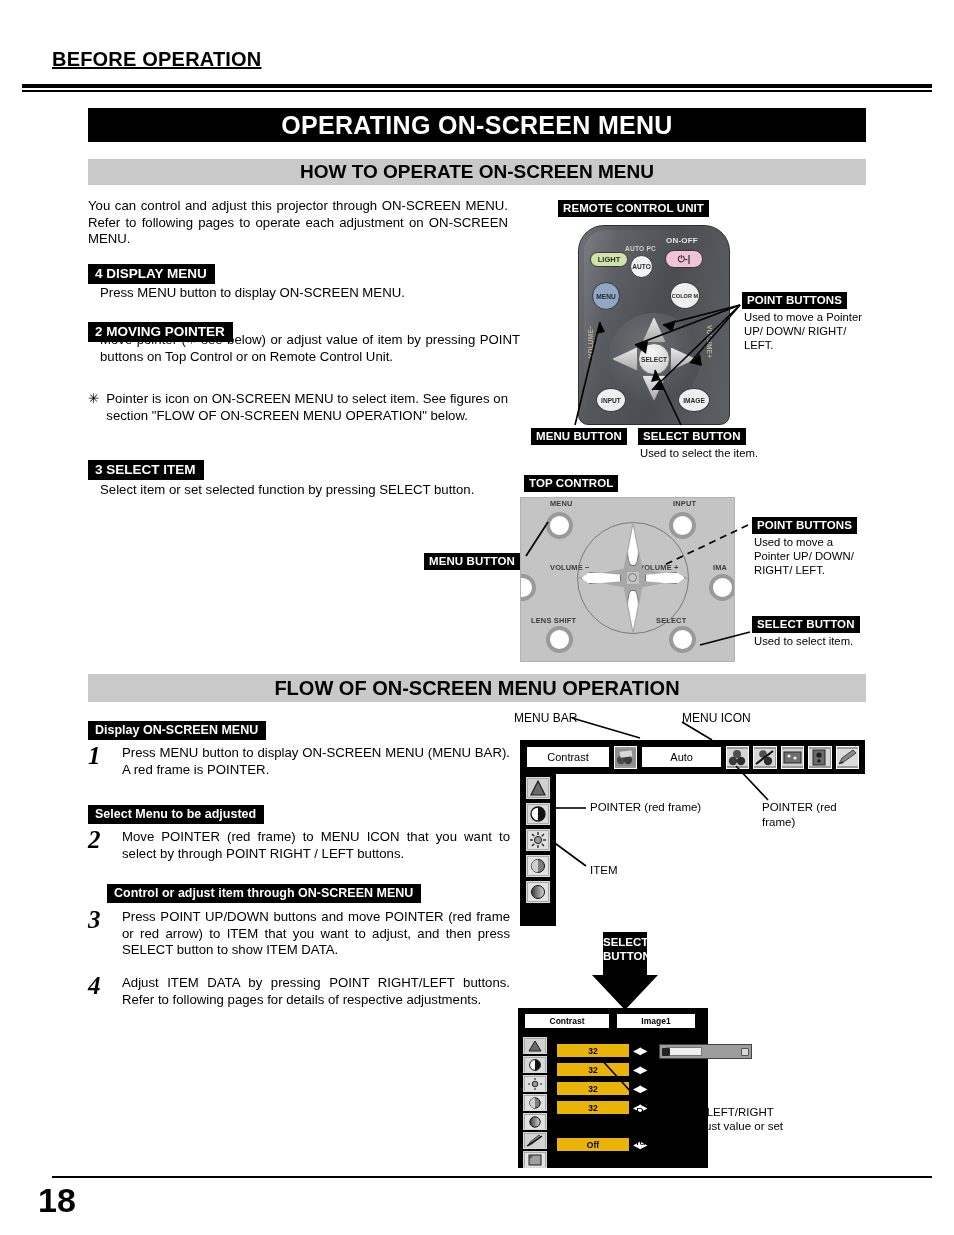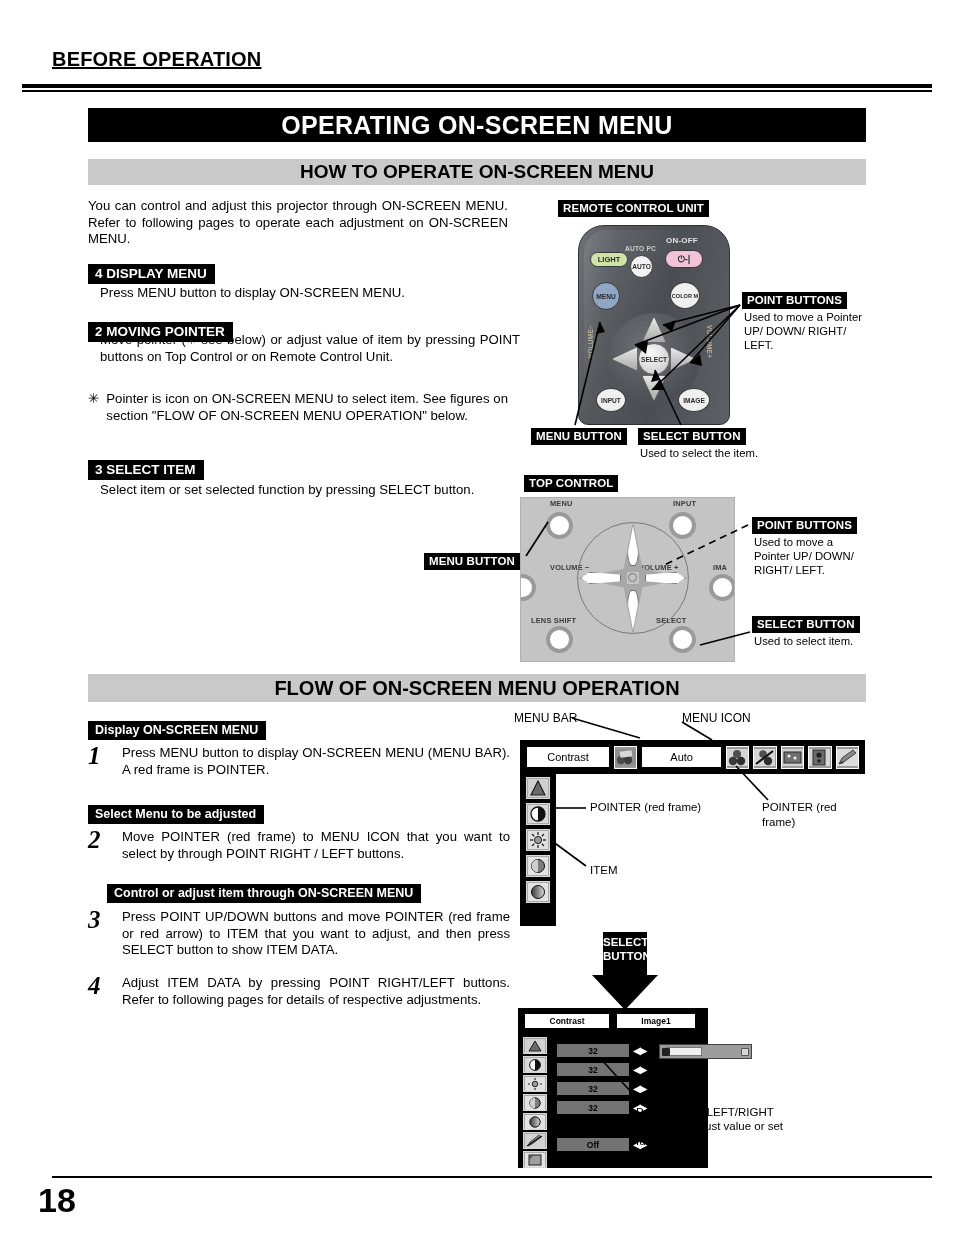--- a/index.html
+++ b/index.html
@@ -200,21 +200,21 @@
 
   
   .osd2 {
     position:absolute; left:518px; top:1008px; width:190px; height:160px;
     background:#000; border:2px solid #000;
   }
   .osd2-head { position:absolute; left:4px; top:3px; display:flex; gap:6px; }
   .osd2-rows { position:absolute; left:36px; top:33px; }
   .osd2-row { display:flex; align-items:center; gap:3px; margin-bottom:4px; }
   .osd2-val {
-    width:74px; height:15px; background:#737373; border:1px solid #000;
+    width:74px; height:15px; background:#eab308; border:1px solid #000;
     display:flex; align-items:center; justify-content:center;
     font-size:8.5px; font-weight:bold; color:#000;
   }
   .osd2-arrows { color:#fff; font-size:10px; letter-spacing:-1px; }
   .osd2-side {
     position:absolute; left:3px; top:27px; width:30px;
     display:flex; flex-direction:column; gap:2px;
   }
   .osd2-sideico {
     width:24px; height:17px; border:1px solid #d8d8d8; background:#a8a8a8;

